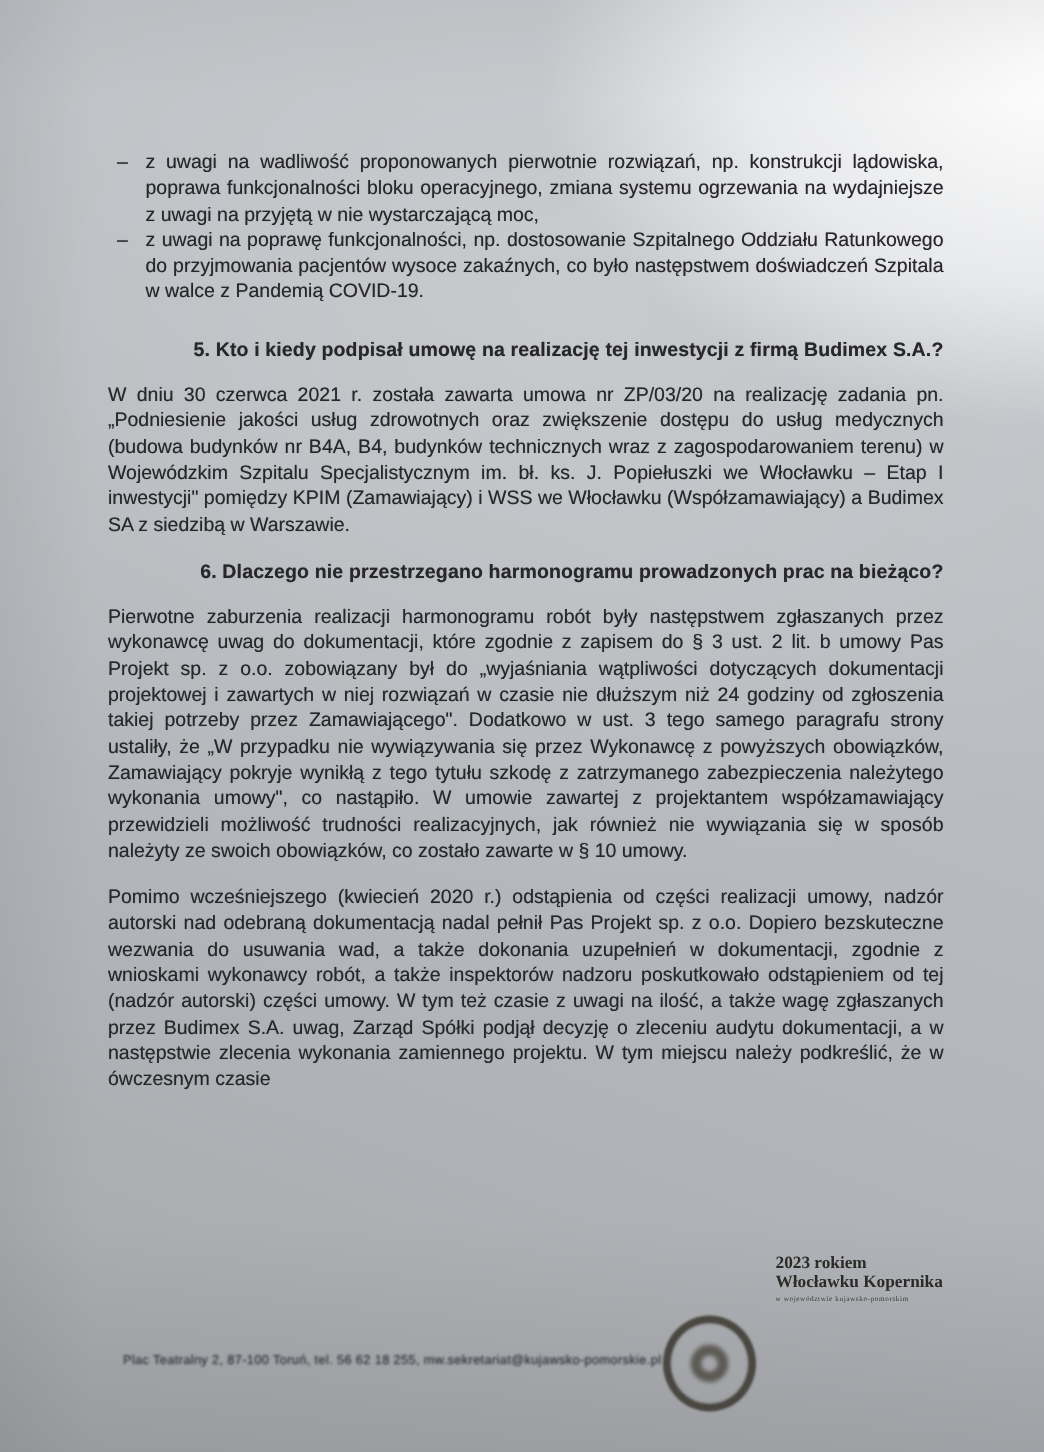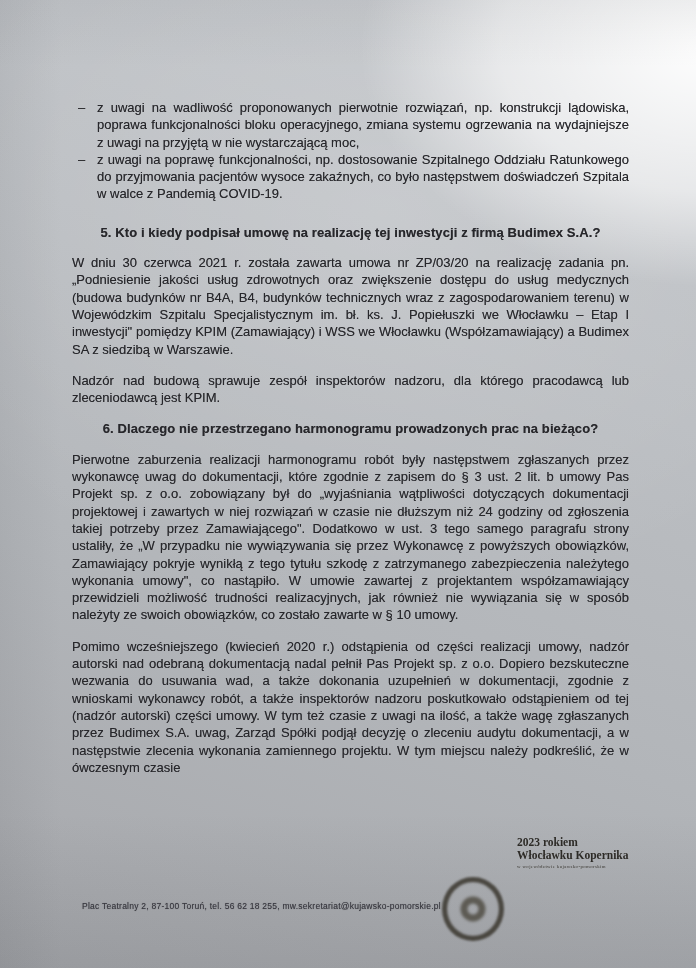--- a/index.html
+++ b/index.html
@@ -46,21 +46,21 @@
   ul.bullets li { position: relative; }
   ul.bullets li .dash {
     position: absolute;
     left: -19px;
     top: 0;
   }
   h3.question {
     font-size: 13px;
     font-weight: bold;
     margin: 0 0 13px 0;
-    text-align: center;
+    text-align: right;
     letter-spacing: 0.1px;
   }
   p.answer {
     margin: 0 0 14px 0;
   }
   p.answer.last { margin-bottom: 16px; }
   .footer-address {
     position: absolute;
     left: 82px;
     top: 901px;
@@ -131,21 +131,20 @@
       </li>
       <li>
         <span class="dash">–</span>
         <span>z uwagi na poprawę funkcjonalności, np. dostosowanie Szpitalnego Oddziału Ratunkowego do przyjmowania pacjentów wysoce zakaźnych, co było następstwem doświadczeń Szpitala w walce z Pandemią COVID-19.</span>
       </li>
     </ul>
 
     <h3 class="question">5. Kto i kiedy podpisał umowę na realizację tej inwestycji z firmą Budimex S.A.?</h3>
     <p class="answer">W dniu 30 czerwca 2021 r. została zawarta umowa nr ZP/03/20 na realizację zadania pn. „Podniesienie jakości usług zdrowotnych oraz zwiększenie dostępu do usług medycznych (budowa budynków nr B4A, B4, budynków technicznych wraz z zagospodarowaniem terenu) w Wojewódzkim Szpitalu Specjalistycznym im. bł. ks. J. Popiełuszki we Włocławku – Etap I inwestycji" pomiędzy KPIM (Zamawiający) i WSS we Włocławku (Współzamawiający) a Budimex SA z siedzibą w Warszawie.</p>
 
-    <p class="answer">Nadzór nad budową sprawuje zespół inspektorów nadzoru, dla którego pracodawcą lub zleceniodawcą jest KPIM.</p>
 
     <h3 class="question">6. Dlaczego nie przestrzegano harmonogramu prowadzonych prac na bieżąco?</h3>
     <p class="answer">Pierwotne zaburzenia realizacji harmonogramu robót były następstwem zgłaszanych przez wykonawcę uwag do dokumentacji, które zgodnie z zapisem do § 3 ust. 2 lit. b umowy Pas Projekt sp. z o.o. zobowiązany był do „wyjaśniania wątpliwości dotyczących dokumentacji projektowej i zawartych w niej rozwiązań w czasie nie dłuższym niż 24 godziny od zgłoszenia takiej potrzeby przez Zamawiającego". Dodatkowo w ust. 3 tego samego paragrafu strony ustaliły, że „W przypadku nie wywiązywania się przez Wykonawcę z powyższych obowiązków, Zamawiający pokryje wynikłą z tego tytułu szkodę z zatrzymanego zabezpieczenia należytego wykonania umowy", co nastąpiło. W umowie zawartej z projektantem współzamawiający przewidzieli możliwość trudności realizacyjnych, jak również nie wywiązania się w sposób należyty ze swoich obowiązków, co zostało zawarte w § 10 umowy.</p>
     <p class="answer last">Pomimo wcześniejszego (kwiecień 2020 r.) odstąpienia od części realizacji umowy, nadzór autorski nad odebraną dokumentacją nadal pełnił Pas Projekt sp. z o.o. Dopiero bezskuteczne wezwania do usuwania wad, a także dokonania uzupełnień w dokumentacji, zgodnie z wnioskami wykonawcy robót, a także inspektorów nadzoru poskutkowało odstąpieniem od tej (nadzór autorski) części umowy. W tym też czasie z uwagi na ilość, a także wagę zgłaszanych przez Budimex S.A. uwag, Zarząd Spółki podjął decyzję o zleceniu audytu dokumentacji, a w następstwie zlecenia wykonania zamiennego projektu. W tym miejscu należy podkreślić, że w ówczesnym czasie</p>
 
   </div>
 
   <div class="footer-address">Plac Teatralny 2, 87-100 Toruń, tel. 56 62 18 255, mw.sekretariat@kujawsko-pomorskie.pl</div>
 
   <div class="stamp-emblem">

